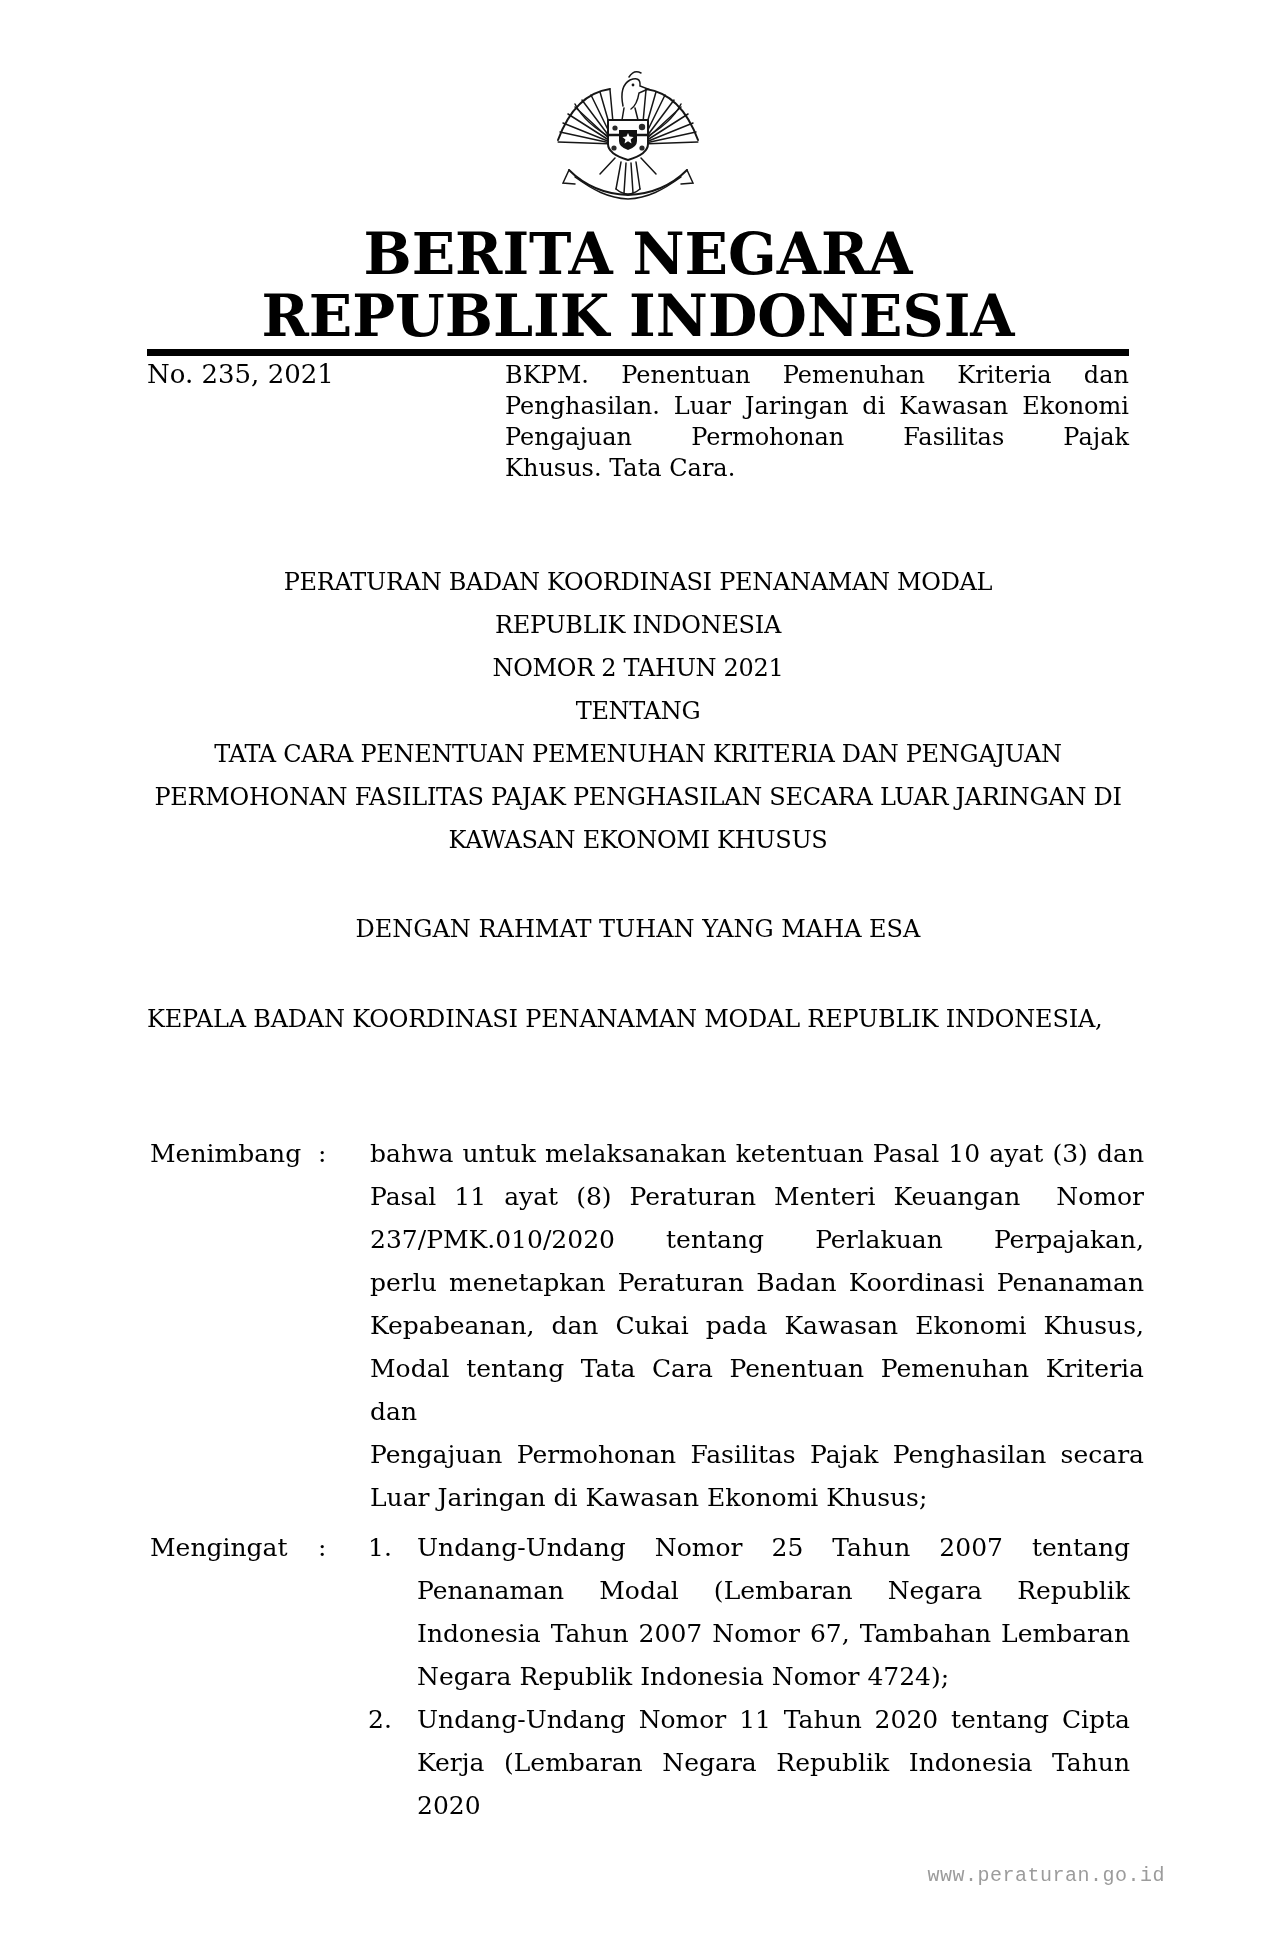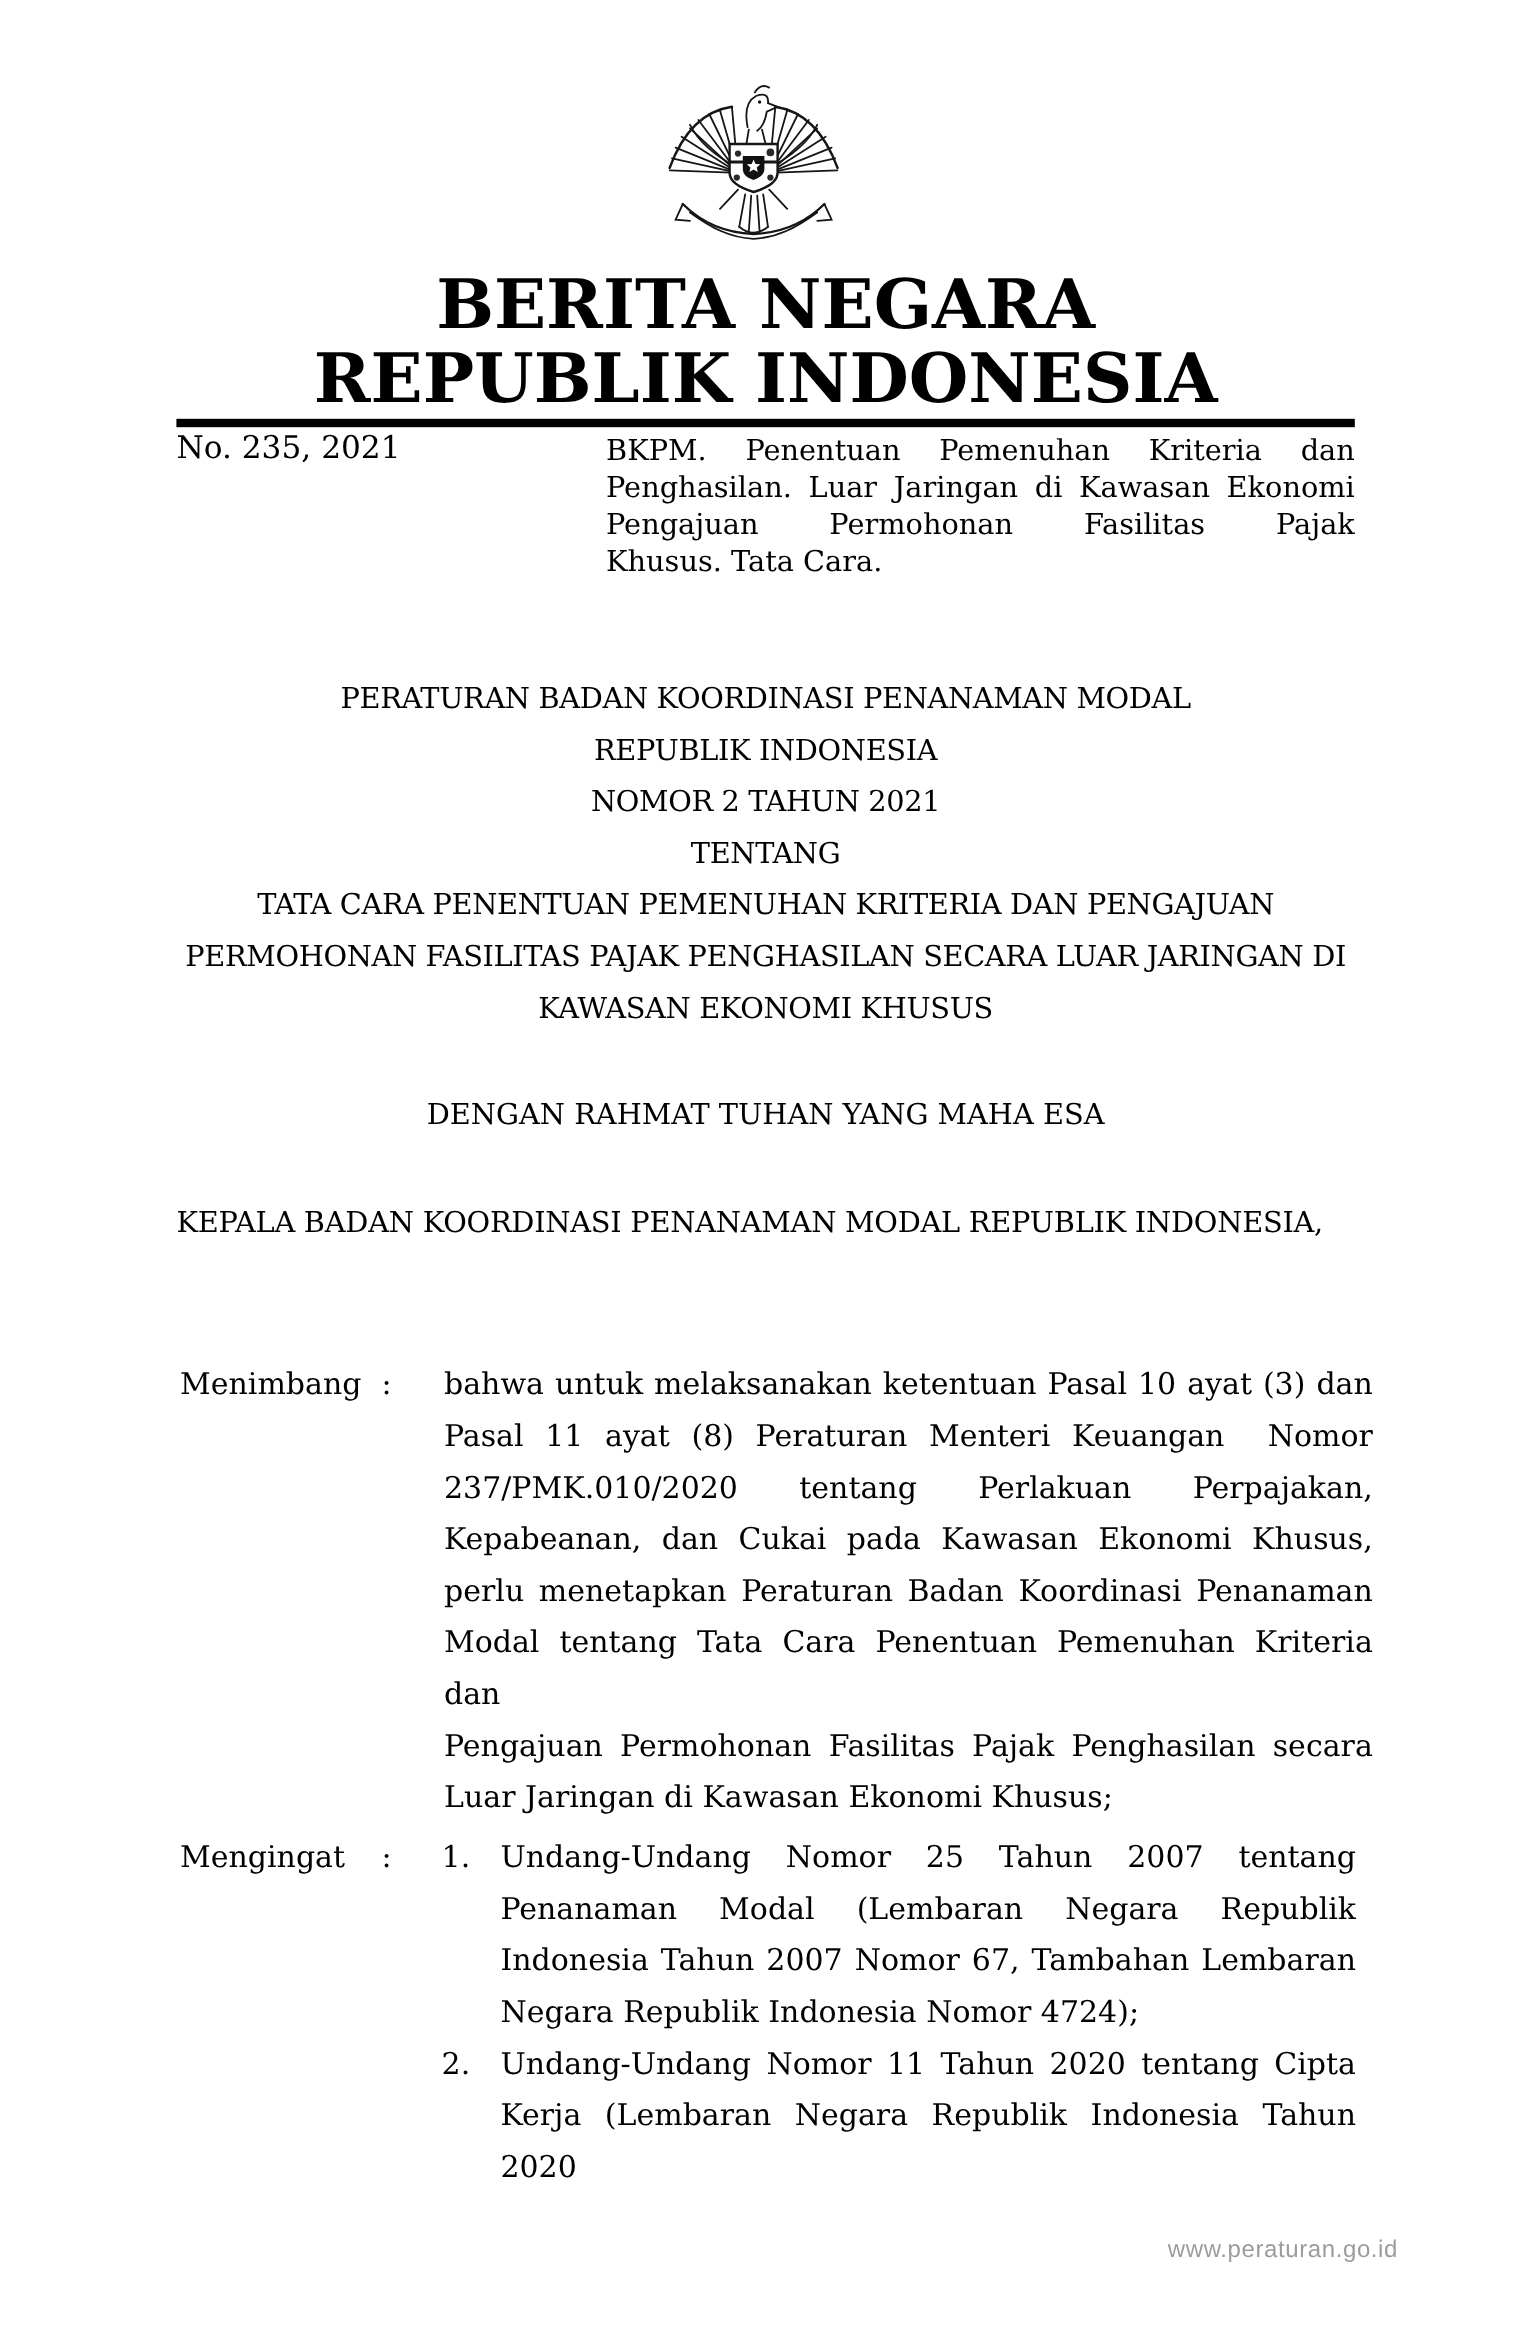--- a/index.html
+++ b/index.html
@@ -29,21 +29,21 @@
   .cite-label{left:150px;top:1526px;}
   .cite-colon{left:318px;top:1526px;}
   .cite-no1{left:368px;top:1526px;}
   .cite-text1{left:417px;top:1526px;width:713px;}
   .cite-no2{left:368px;top:1698px;}
   .cite-text2{left:417px;top:1698px;width:713px;}
   .jline{text-align:justify;text-align-last:justify;}
   .lline{text-align:left;}
   .footer{
     right:146px;top:1864px;
-    font-family:Liberation Sans, sans-serif;
+    font-family:Liberation Mono, monospace;
     font-size:20px;color:#9c9c9c;letter-spacing:0.5px;
   }
   .emblem{left:553px;top:62px;width:150px;height:148px;}
 </style>
 </head>
 <body>
 
 <div class="page">
 
   <svg class="abs emblem" viewBox="0 0 150 148" width="150" height="148" aria-hidden="true">
@@ -128,22 +128,22 @@
   <div class="abs invocation">DENGAN RAHMAT TUHAN YANG MAHA ESA</div>
 
   <div class="abs official">KEPALA BADAN KOORDINASI PENANAMAN MODAL REPUBLIK INDONESIA,</div>
 
   <div class="abs body-fs cons-label">Menimbang</div>
   <div class="abs body-fs cons-colon">:</div>
   <div class="abs body-fs cons-text">
     <div class="jline">bahwa untuk melaksanakan ketentuan Pasal 10 ayat (3) dan</div>
     <div class="jline">Pasal 11 ayat (8) Peraturan Menteri Keuangan &nbsp;Nomor</div>
     <div class="jline">237/PMK.010/2020 tentang Perlakuan Perpajakan,</div>
+    <div class="jline">perlu menetapkan Peraturan Badan Koordinasi Penanaman</div>
     <div class="jline">Kepabeanan, dan Cukai pada Kawasan Ekonomi Khusus,</div>
-    <div class="jline">perlu menetapkan Peraturan Badan Koordinasi Penanaman</div>
     <div class="jline">Modal tentang Tata Cara Penentuan Pemenuhan Kriteria dan</div>
     <div class="jline">Pengajuan Permohonan Fasilitas Pajak Penghasilan secara</div>
     <div class="lline">Luar Jaringan di Kawasan Ekonomi Khusus;</div>
   </div>
 
   <div class="abs body-fs cite-label">Mengingat</div>
   <div class="abs body-fs cite-colon">:</div>
 
   <div class="abs body-fs cite-no1">1.</div>
   <div class="abs body-fs cite-text1">

